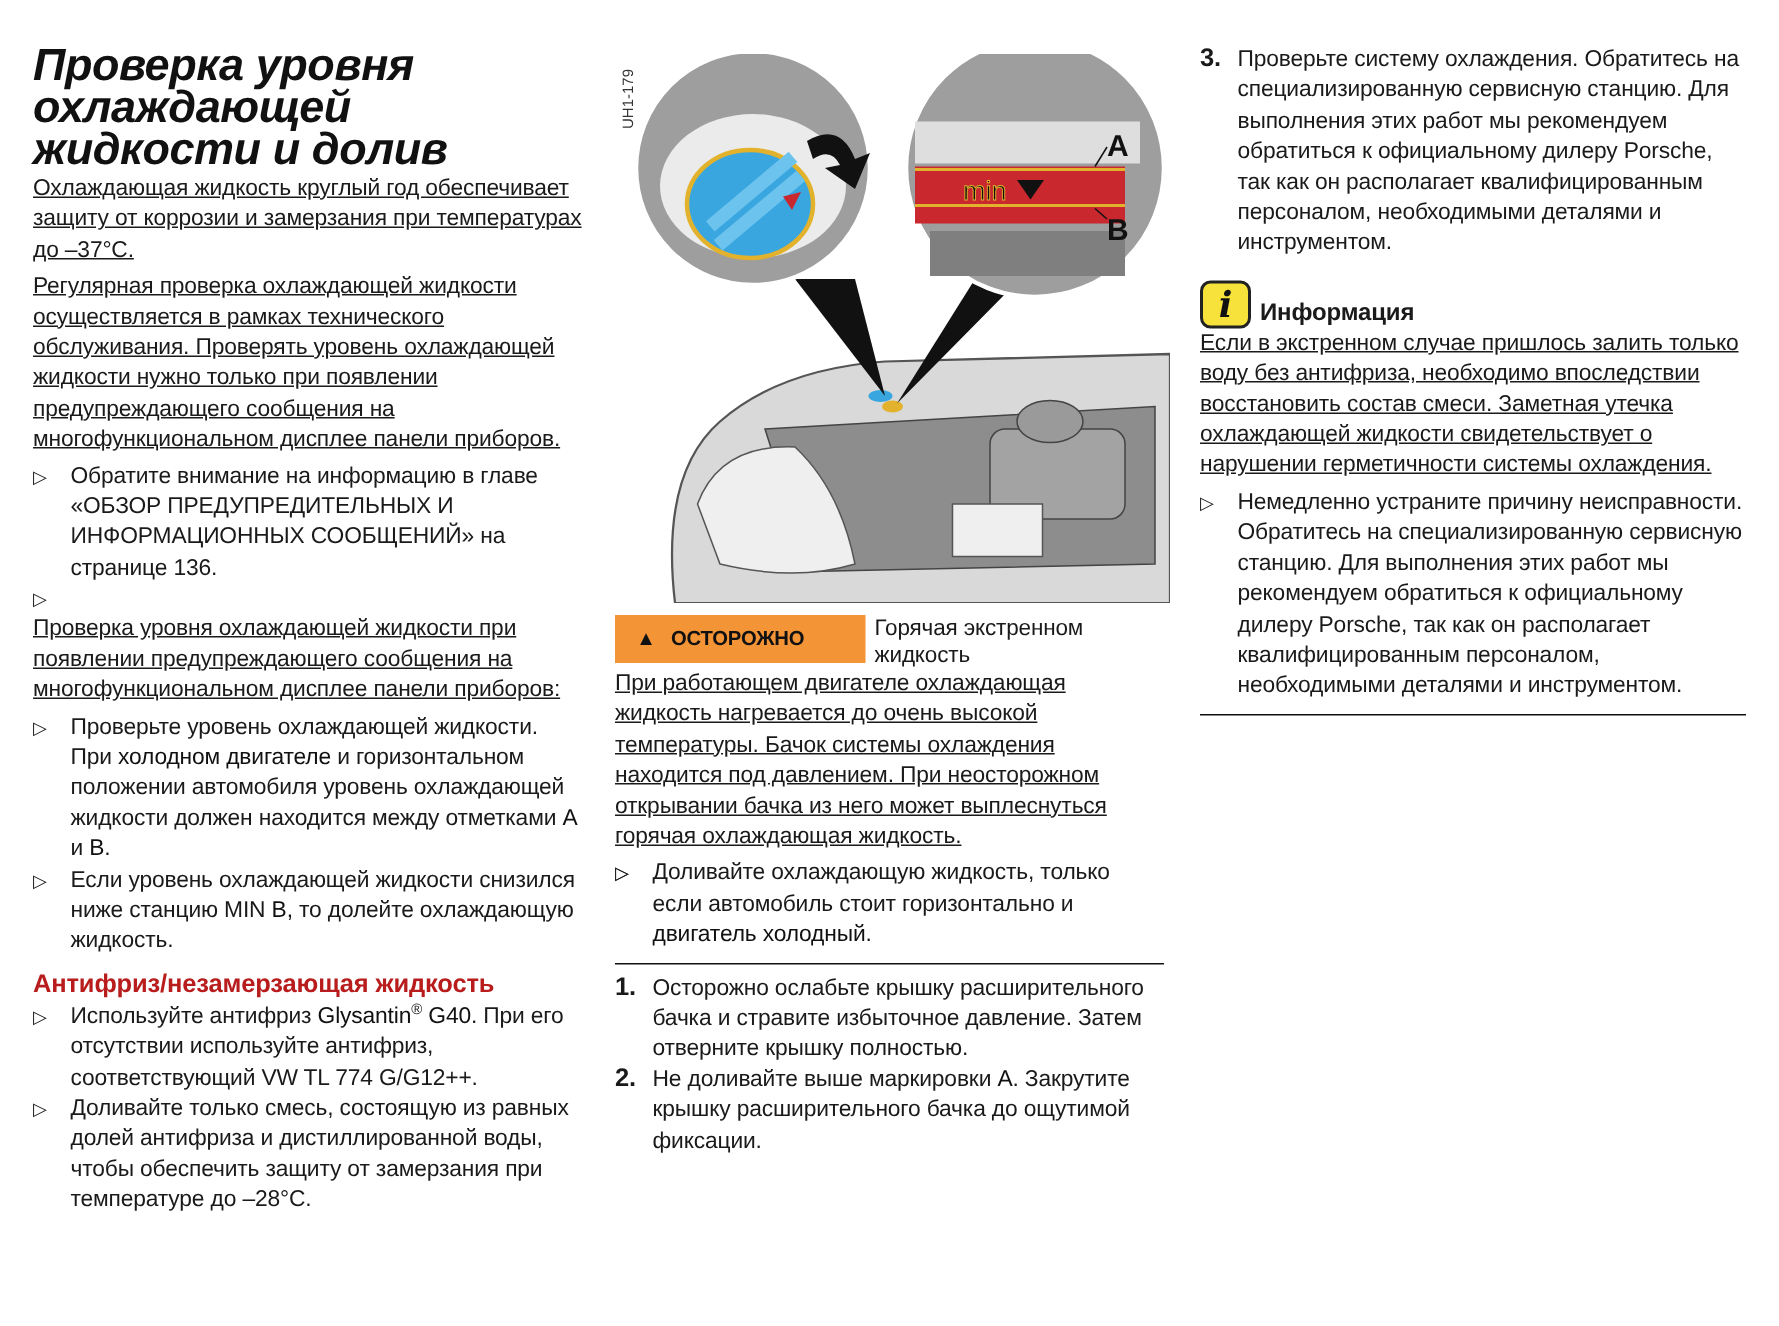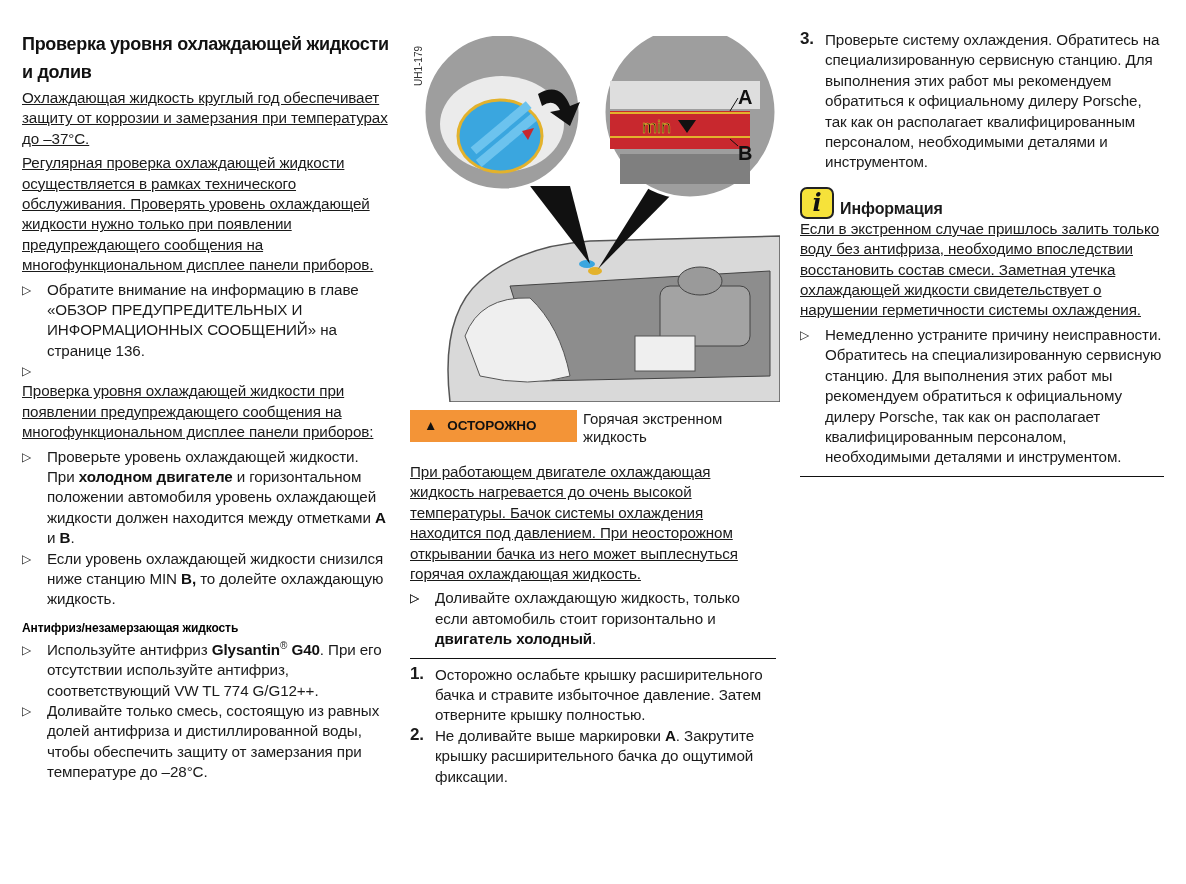--- a/index.html
+++ b/index.html
@@ -3,28 +3,28 @@
 <meta charset="utf-8">
 <style>
   html, body { margin:0; padding:0; background:#ffffff; }
   body { width:1186px; height:884px; position:relative; overflow:hidden;
          font-family:"Liberation Sans", sans-serif; color:#1a1a1a; }
   .col { position:absolute; top:0; }
   #col1 { left:22px; width:368px; }
   #col2 { left:410px; width:366px; }
   #col3 { left:800px; width:364px; }
   .t { font-size:15.2px; line-height:20.4px; letter-spacing:-0.1px; }
-  h1.title { font-size:18px; line-height:28px; font-weight:bold; margin:30px 0 2px 0; letter-spacing:-0.3px; color:#111; }
-  h2.sub { font-size:12px; line-height:20px; font-weight:bold; margin:8px 0 2px 0; color:#000000; }
+  h1.title { font-size:30px; line-height:28px; font-weight:bold; margin:30px 0 2px 0; letter-spacing:-0.3px; color:#111;font-style:italic; }
+  h2.sub { font-size:17px; line-height:20px; font-weight:bold; margin:8px 0 2px 0; color:#b91c1c; }
   p { margin:0 0 4px 0;text-decoration:underline; }
   .bul { position:relative; padding-left:25px; }
   .bul .mk { position:absolute; left:0; top:0; font-size:12px; line-height:20px; color:#222; }
   .num { position:relative; padding-left:25px; }
   .num .nm { position:absolute; left:0; top:-1px; font-weight:bold; font-size:17px; }
-  b { font-weight:bold; color:#111; }
+  b { font-weight:normal; color:#111; }
   sup { font-size:10px; line-height:0; }
   .figure { position:absolute; left:410px; top:36px; width:370px; height:366px; }
   .caution { display:flex; align-items:flex-start; margin-top:410px; }
   .caution-badge { background:#f39437; width:178px; height:32px; display:flex; align-items:center; padding-left:14px; box-sizing:border-box; font-weight:bold; font-size:13.5px; color:#111; }
   .caution-badge .warn { margin-right:10px; }
   .caution-title { margin-left:6px; font-size:15px; line-height:18px; margin-top:0px; }
   hr.rule { border:0; border-top:1.5px solid #111; margin:8px 0 6px 0; }
   .info-head { display:flex; align-items:flex-end; margin-top:14px; }
   .info-icon { width:34px; height:32px; background:#f6e23a; border:2px solid #222; border-radius:7px; box-sizing:border-box; display:flex; align-items:center; justify-content:center; font-family:"DejaVu Serif", serif; font-style:italic; font-weight:bold; font-size:24px; color:#111; }
   .info-title { font-weight:bold; font-size:16px; margin-left:6px; line-height:20px; }
@@ -86,21 +86,21 @@
 </div>
 
 <div id="col2" class="col t">
   <div class="caution">
     <div class="caution-badge">
       <span class="warn">▲</span>
       <span>ОСТОРОЖНО</span>
     </div>
     <div class="caution-title">Горячая экстренном жидкость</div>
   </div>
-  <p style="margin-top:16px">При работающем двигателе охлаждающая жидкость нагревается до очень высокой температуры. Бачок системы охлаждения находится под давлением. При неосторожном открывании бачка из него может выплеснуться горячая охлаждающая жидкость.</p>
+  <p style="margin-top:0">При работающем двигателе охлаждающая жидкость нагревается до очень высокой температуры. Бачок системы охлаждения находится под давлением. При неосторожном открывании бачка из него может выплеснуться горячая охлаждающая жидкость.</p>
   <div class="bul"><span class="mk">▷</span></div>
   <div class="bul"><span class="mk">▷</span><span>Доливайте охлаждающую жидкость, только если автомобиль стоит горизонтально и </span><b>двигатель холодный</b><span>.</span></div>
   <hr class="rule">
   <div class="num"><span class="nm">1.</span><span>Осторожно ослабьте крышку расширительного бачка и стравите избыточное давление. Затем отверните крышку полностью.</span></div>
   <div class="num"><span class="nm">2.</span><span>Не доливайте выше маркировки </span><b>A</b><span>. Закрутите крышку расширительного бачка до ощутимой фиксации.</span></div>
 </div>
 
 <div id="col3" class="col t" style="top:30px">
   <div class="num"><span class="nm">3.</span><span>Проверьте систему охлаждения. Обратитесь на специализированную сервисную станцию. Для выполнения этих работ мы рекомендуем обратиться к официальному дилеру Porsche, так как он располагает квалифицированным персоналом, необходимыми деталями и инструментом.</span></div>
   <div class="info-head">

